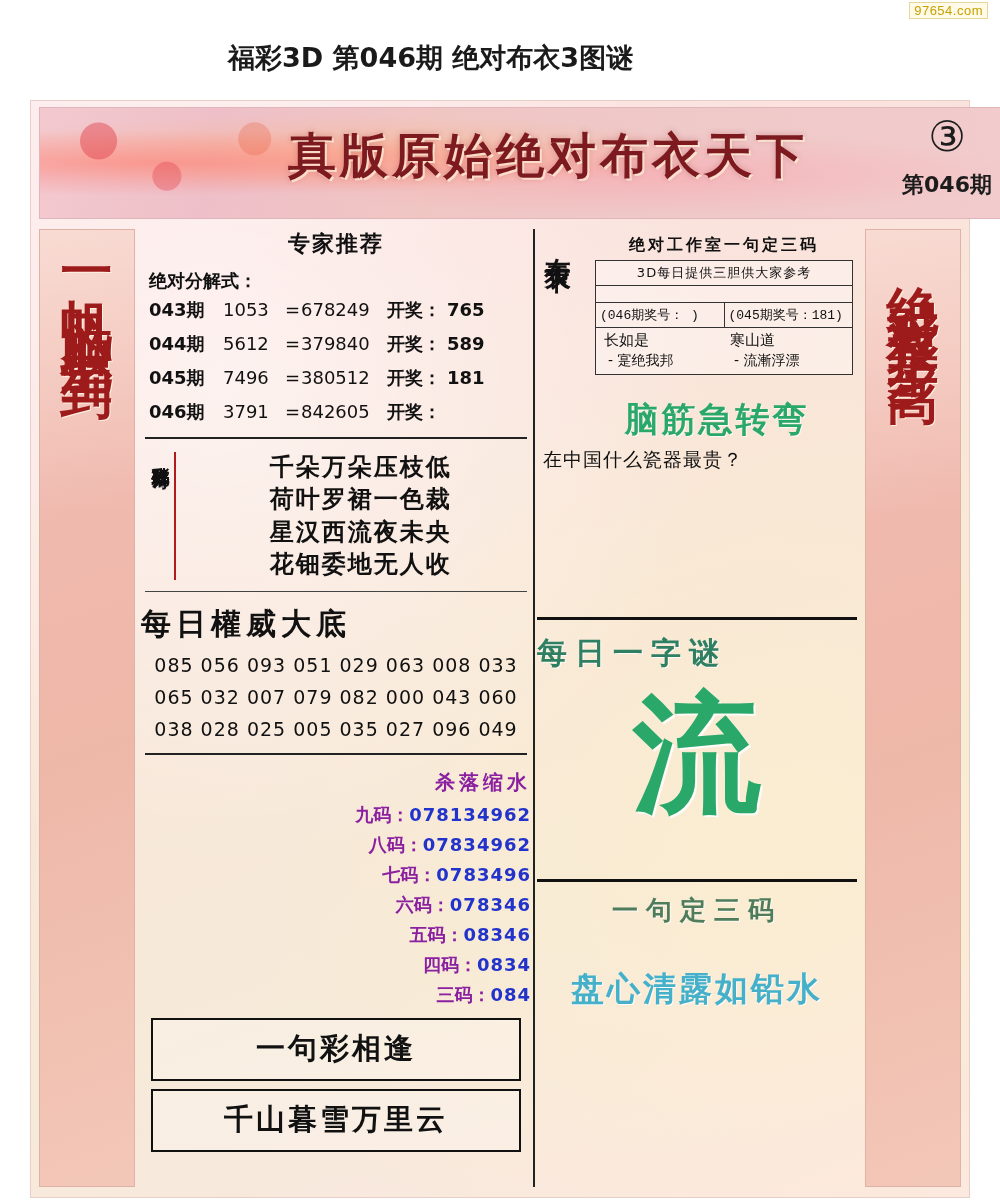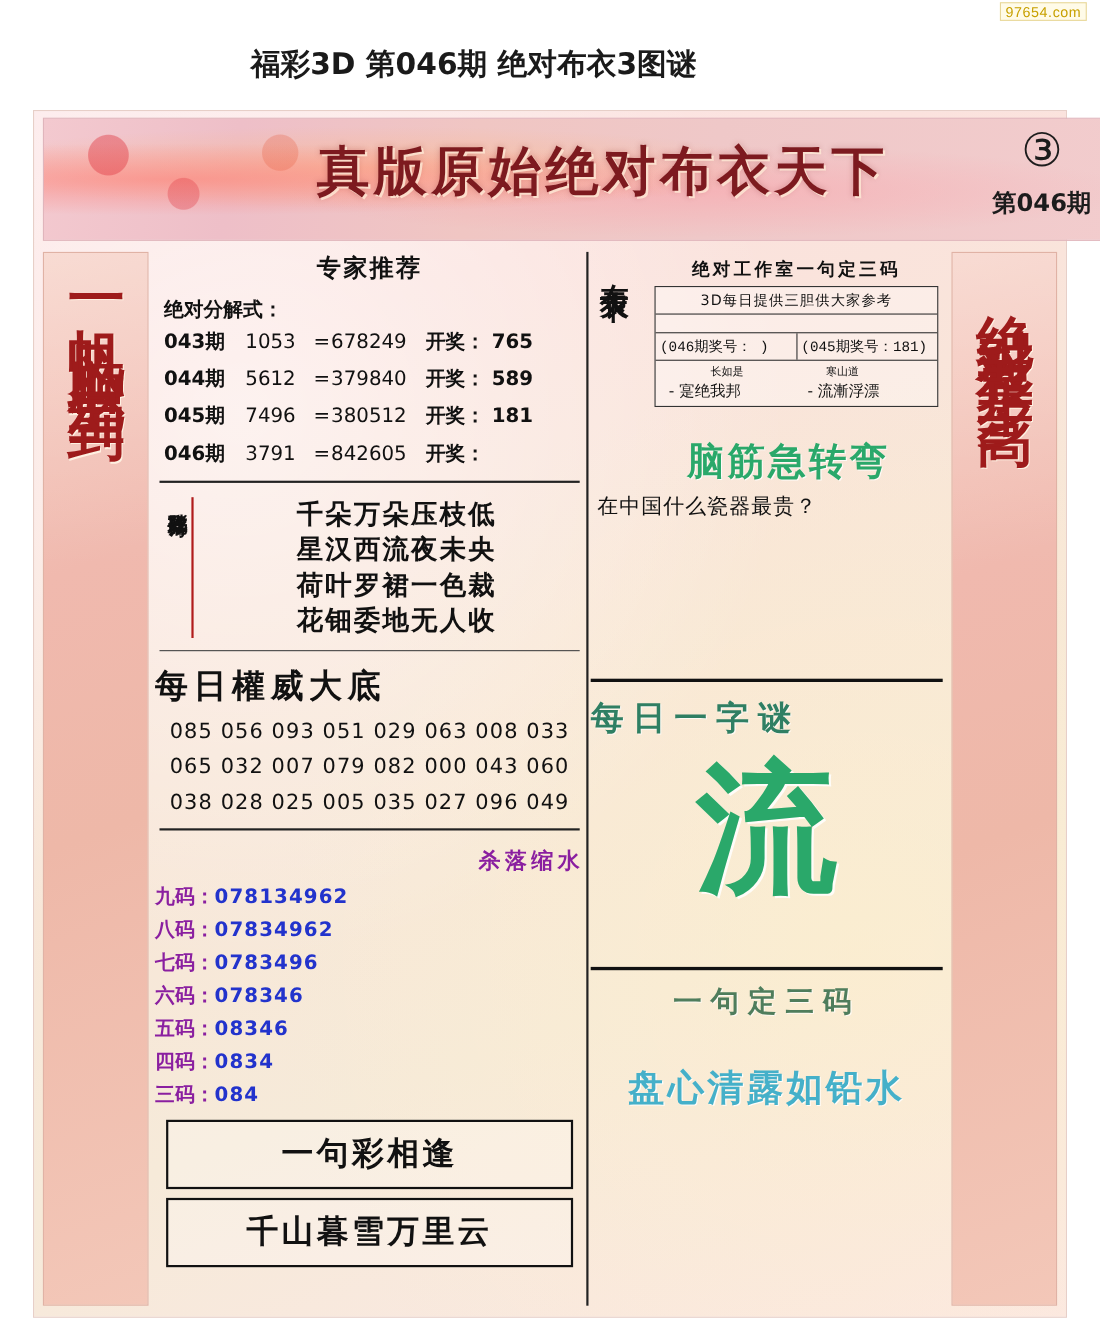--- a/index.html
+++ b/index.html
@@ -267,21 +267,21 @@
   .kill-title {
     text-align: right;
     font-size: 20px;
     font-weight: bold;
     color: #8a1fa0;
     font-family: "DejaVu Sans", serif;
     letter-spacing: 4px;
     padding: 6px 0 4px;
   }
   .kill-row {
-    text-align: left;
+    text-align: right;
     font-size: 18px;
     font-family: "DejaVu Sans", serif;
     padding: 3px 0;
     white-space: nowrap;
   }
   .kill-row .k-label { color: #8a1fa0; font-weight: bold; }
   .kill-row .k-val { color: #2233cc; font-weight: bold; letter-spacing: 1px; }
 
   
   .bbox {
@@ -351,25 +351,24 @@
   }
   .studio-issues > div {
     flex: 1;
     padding: 3px 4px;
     white-space: nowrap;
     font-family: Liberation Mono, monospace;
   }
   .studio-issues > div:first-child { border-right: 1px solid #333; }
   .studio-words {
     display: flex;
-    font-size: 10px;
+    font-size: 15px;
     font-family: "DejaVu Sans", serif;
     color: #111;
     padding: 3px 2px 0 2px;
-    margin-left: 42px;
   }
   .studio-words > div { flex: 1; padding-left: 6px; }
   .studio-sub {
     display: flex;
     font-size: 14px;
     font-family: "DejaVu Sans", serif;
     color: #111;
     padding: 2px 2px 4px 2px;
   }
   .studio-sub > div { flex: 1; padding-left: 10px; }
@@ -521,22 +520,22 @@
           <span class="open">开奖：</span>
           <span class="res"></span>
         </div>
 
         <div class="hr-thick"></div>
 
         <div class="poem-wrap">
           <div class="poem-label">胜彩落码诗</div>
           <div class="poem-lines">
             <div class="poem-line">千朵万朵压枝低</div>
+            <div class="poem-line">荷叶罗裙一色裁</div>
             <div class="poem-line">星汉西流夜未央</div>
-            <div class="poem-line">荷叶罗裙一色裁</div>
             <div class="poem-line">花钿委地无人收</div>
           </div>
         </div>
 
         <div class="hr-thin"></div>
 
         <div class="daily-title">每日權威大底</div>
         <div class="num-row">085 056 093 051 029 063 008 033</div>
         <div class="num-row">065 032 007 079 082 000 043 060</div>
         <div class="num-row">038 028 025 005 035 027 096 049</div>

